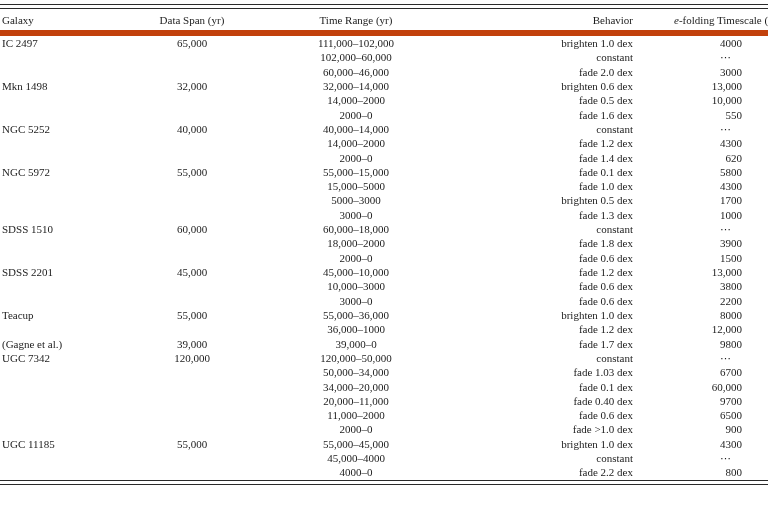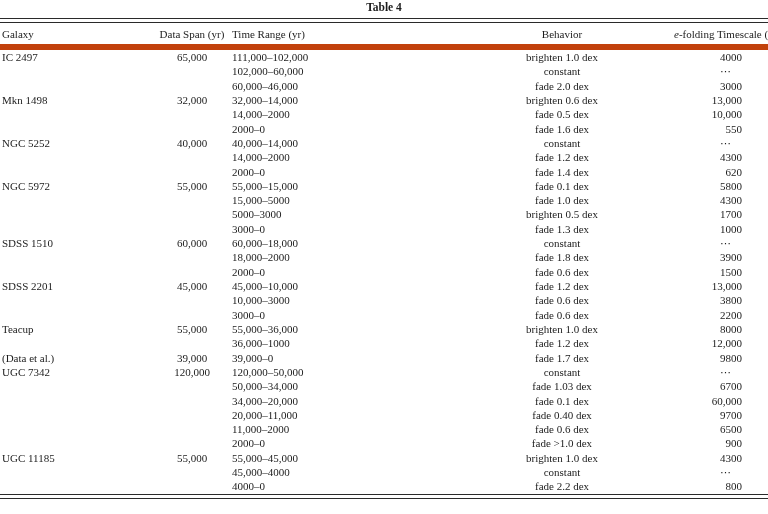--- a/index.html
+++ b/index.html
@@ -46,33 +46,32 @@
     height:21px;
     vertical-align:middle;
     border-bottom:6px solid #c2410c;
   }
   tbody td{
     height:14.32px;
     line-height:14.32px;
   }
   .col0{width:150px;text-align:left;padding-left:2px;}
   .col1{width:80px;text-align:center;}
-  .col2{width:248px;text-align:left;}
-  .col3{width:142px;text-align:center;padding-left:11px;}
+  .col2{width:248px;text-align:center;}
+  .col3{width:142px;text-align:right;padding-left:11px;}
   .col4{width:148px;text-align:right;}
   thead .col4{padding-right:2px;}
   tbody .col4{padding-right:41px;}
   tbody td.cdots{padding-right:52px;}
   em{font-style:italic;}
 </style>
 </head>
 <body>
 
 <div class="page">
-  <div class="title">Table 4</div>
   <div class="rule-double"></div>
   <table>
     <thead>
       <tr id="header-row">
           <th class="col0">Galaxy</th>
           <th class="col1">Data Span (yr)</th>
           <th class="col2">Time Range (yr)</th>
           <th class="col3">Behavior</th>
           <th class="col4"><em>e</em>-folding Timescale (yr)</th>
         </tr>
@@ -219,21 +218,21 @@
           <td class="col4">8000</td>
         </tr>
         <tr>
           <td class="col0"></td>
           <td class="col1"></td>
           <td class="col2">36,000–1000</td>
           <td class="col3">fade 1.2 dex</td>
           <td class="col4">12,000</td>
         </tr>
         <tr>
-          <td class="col0">(Data et al.)</td>
+          <td class="col0">(Gagne et al.)</td>
           <td class="col1">39,000</td>
           <td class="col2">39,000–0</td>
           <td class="col3">fade 1.7 dex</td>
           <td class="col4">9800</td>
         </tr>
         <tr>
           <td class="col0">UGC 7342</td>
           <td class="col1">120,000</td>
           <td class="col2">120,000–50,000</td>
           <td class="col3">constant</td>

